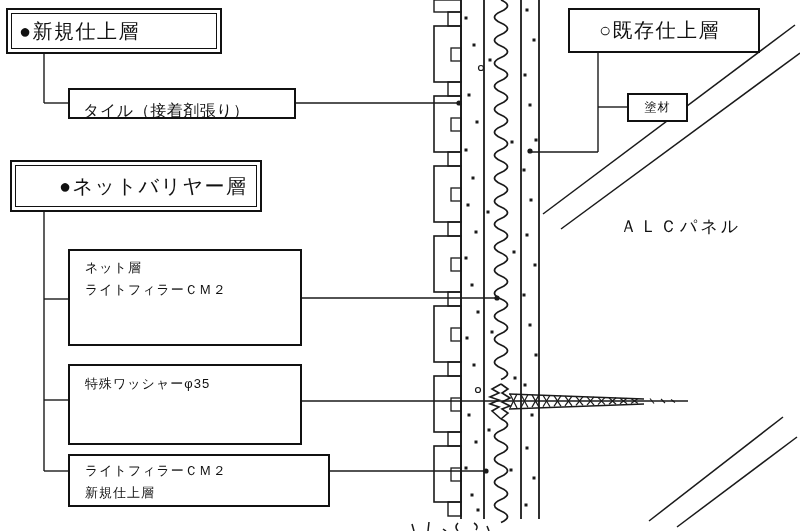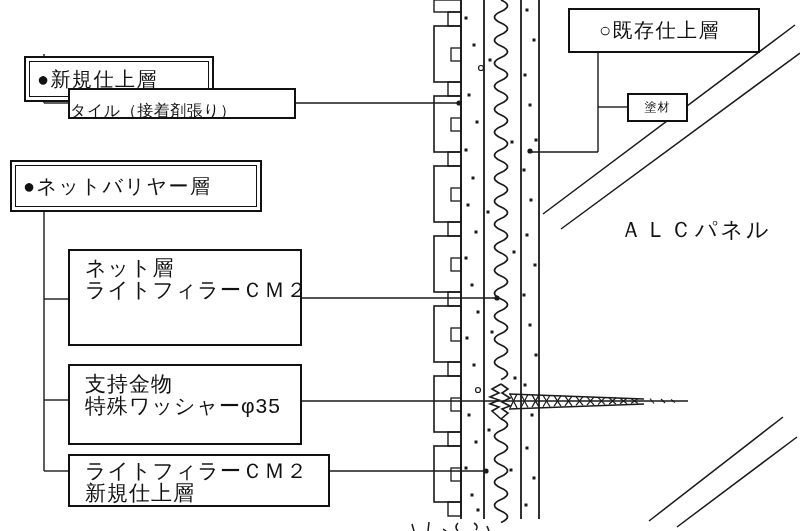--- a/index.html
+++ b/index.html
@@ -8,28 +8,28 @@
     font-family:"Liberation Sans","DejaVu Sans",sans-serif; color:#111;
   }
   svg.linework{position:absolute; left:0; top:0; width:800px; height:531px;}
   .dbox{
     position:absolute; box-sizing:border-box; background:#fff;
     border:2.5px solid #111; display:flex; align-items:center;
     white-space:nowrap;
   }
   .dbl{outline:1.2px solid #111; outline-offset:-6px;}
   .hdr-label{font-size:20px; letter-spacing:1.5px; padding-left:11px;}
-  .single-label{font-size:16px; letter-spacing:0.5px; padding-left:0;margin-top:16px;}
+  .single-label{font-size:16px; letter-spacing:0.5px; padding-left:13px;margin-top:16px;}
   .center-label{font-size:12px; letter-spacing:1px; width:100%; text-align:center;}
   .cbox{
     position:absolute; box-sizing:border-box; background:#fff;
     border:2px solid #111; padding:6px 4px 0 15px;
   }
-  .cline{font-size:21px; line-height:22px; letter-spacing:1px; white-space:nowrap;}
-  .alc-label{position:absolute; font-size:22px; letter-spacing:3px; white-space:nowrap;}
+  .cline{font-size:13px; line-height:22px; letter-spacing:1px; white-space:nowrap;}
+  .alc-label{position:absolute; font-size:17px; letter-spacing:3px; white-space:nowrap;}
 </style>
 </head>
 <body>
 
 <div class="stage">
 
   <svg class="linework" id="linework">
       <line x1="461" y1="0" x2="461" y2="519" stroke="#1a1a1a" stroke-width="1.8"></line>
       <line x1="484" y1="0" x2="484" y2="519" stroke="#1a1a1a" stroke-width="1.8"></line>
       <line x1="521" y1="0" x2="521" y2="519" stroke="#1a1a1a" stroke-width="1.8"></line>
@@ -159,43 +159,42 @@
       <g>
         <path d="M412,524 l2,7" fill="none" stroke="#1a1a1a" stroke-width="1.5"></path>
         <path d="M429,522 l-1,9" fill="none" stroke="#1a1a1a" stroke-width="1.5"></path>
         <path d="M443,529 l3,2" fill="none" stroke="#1a1a1a" stroke-width="1.5"></path>
         <path d="M458,523 q-4,4 0,8" fill="none" stroke="#1a1a1a" stroke-width="1.5"></path>
         <path d="M474,523 q5,3 2,7" fill="none" stroke="#1a1a1a" stroke-width="1.5"></path>
         <path d="M487,526 l2,5" fill="none" stroke="#1a1a1a" stroke-width="1.5"></path>
       </g>
     </svg>
 
-  <div class="dbox dbl" style="left:24px; top:8px; width:190px; height:46px;margin-top:48px;">
+  <div class="dbox dbl" style="left:6px; top:8px; width:216px; height:46px;">
     <span class="hdr-label">●新規仕上層</span>
   </div>
 
-  <div class="dbox dbl" style="left:10px; top:160px; width:252px; height:52px;">
+  <div class="dbox dbl" style="left:10px; top:160px; width:252px; height:52px;padding-left:36px;">
     <span class="hdr-label">●ネットバリヤー層</span>
   </div>
 
   <div class="dbox" style="left:568px; top:8px; width:192px; height:45px;">
     <span class="hdr-label" style="padding-left:20px;margin-left:9px;">○既存仕上層</span>
   </div>
 
   <div class="dbox" style="left:68px; top:88px; width:228px; height:31px; border-width:2px;">
     <span class="single-label">タイル（接着剤張り）</span>
   </div>
 
   <div class="cbox" style="left:68px; top:249px; width:234px; height:97px;">
     <div class="cline">ネット層</div>
     <div class="cline">ライトフィラーＣＭ２</div>
   </div>
 
   <div class="cbox" style="left:68px; top:364px; width:234px; height:81px; padding-top:7px;">
-    <div class="cline">支持金物</div>
     <div class="cline">特殊ワッシャーφ35</div>
   </div>
 
   <div class="cbox" style="left:68px; top:454px; width:262px; height:53px; padding-top:4px;">
     <div class="cline">ライトフィラーＣＭ２</div>
     <div class="cline">新規仕上層</div>
   </div>
 
   <div class="dbox" style="left:627px; top:93px; width:61px; height:29px; border-width:2px;">
     <span class="center-label">塗材</span>

